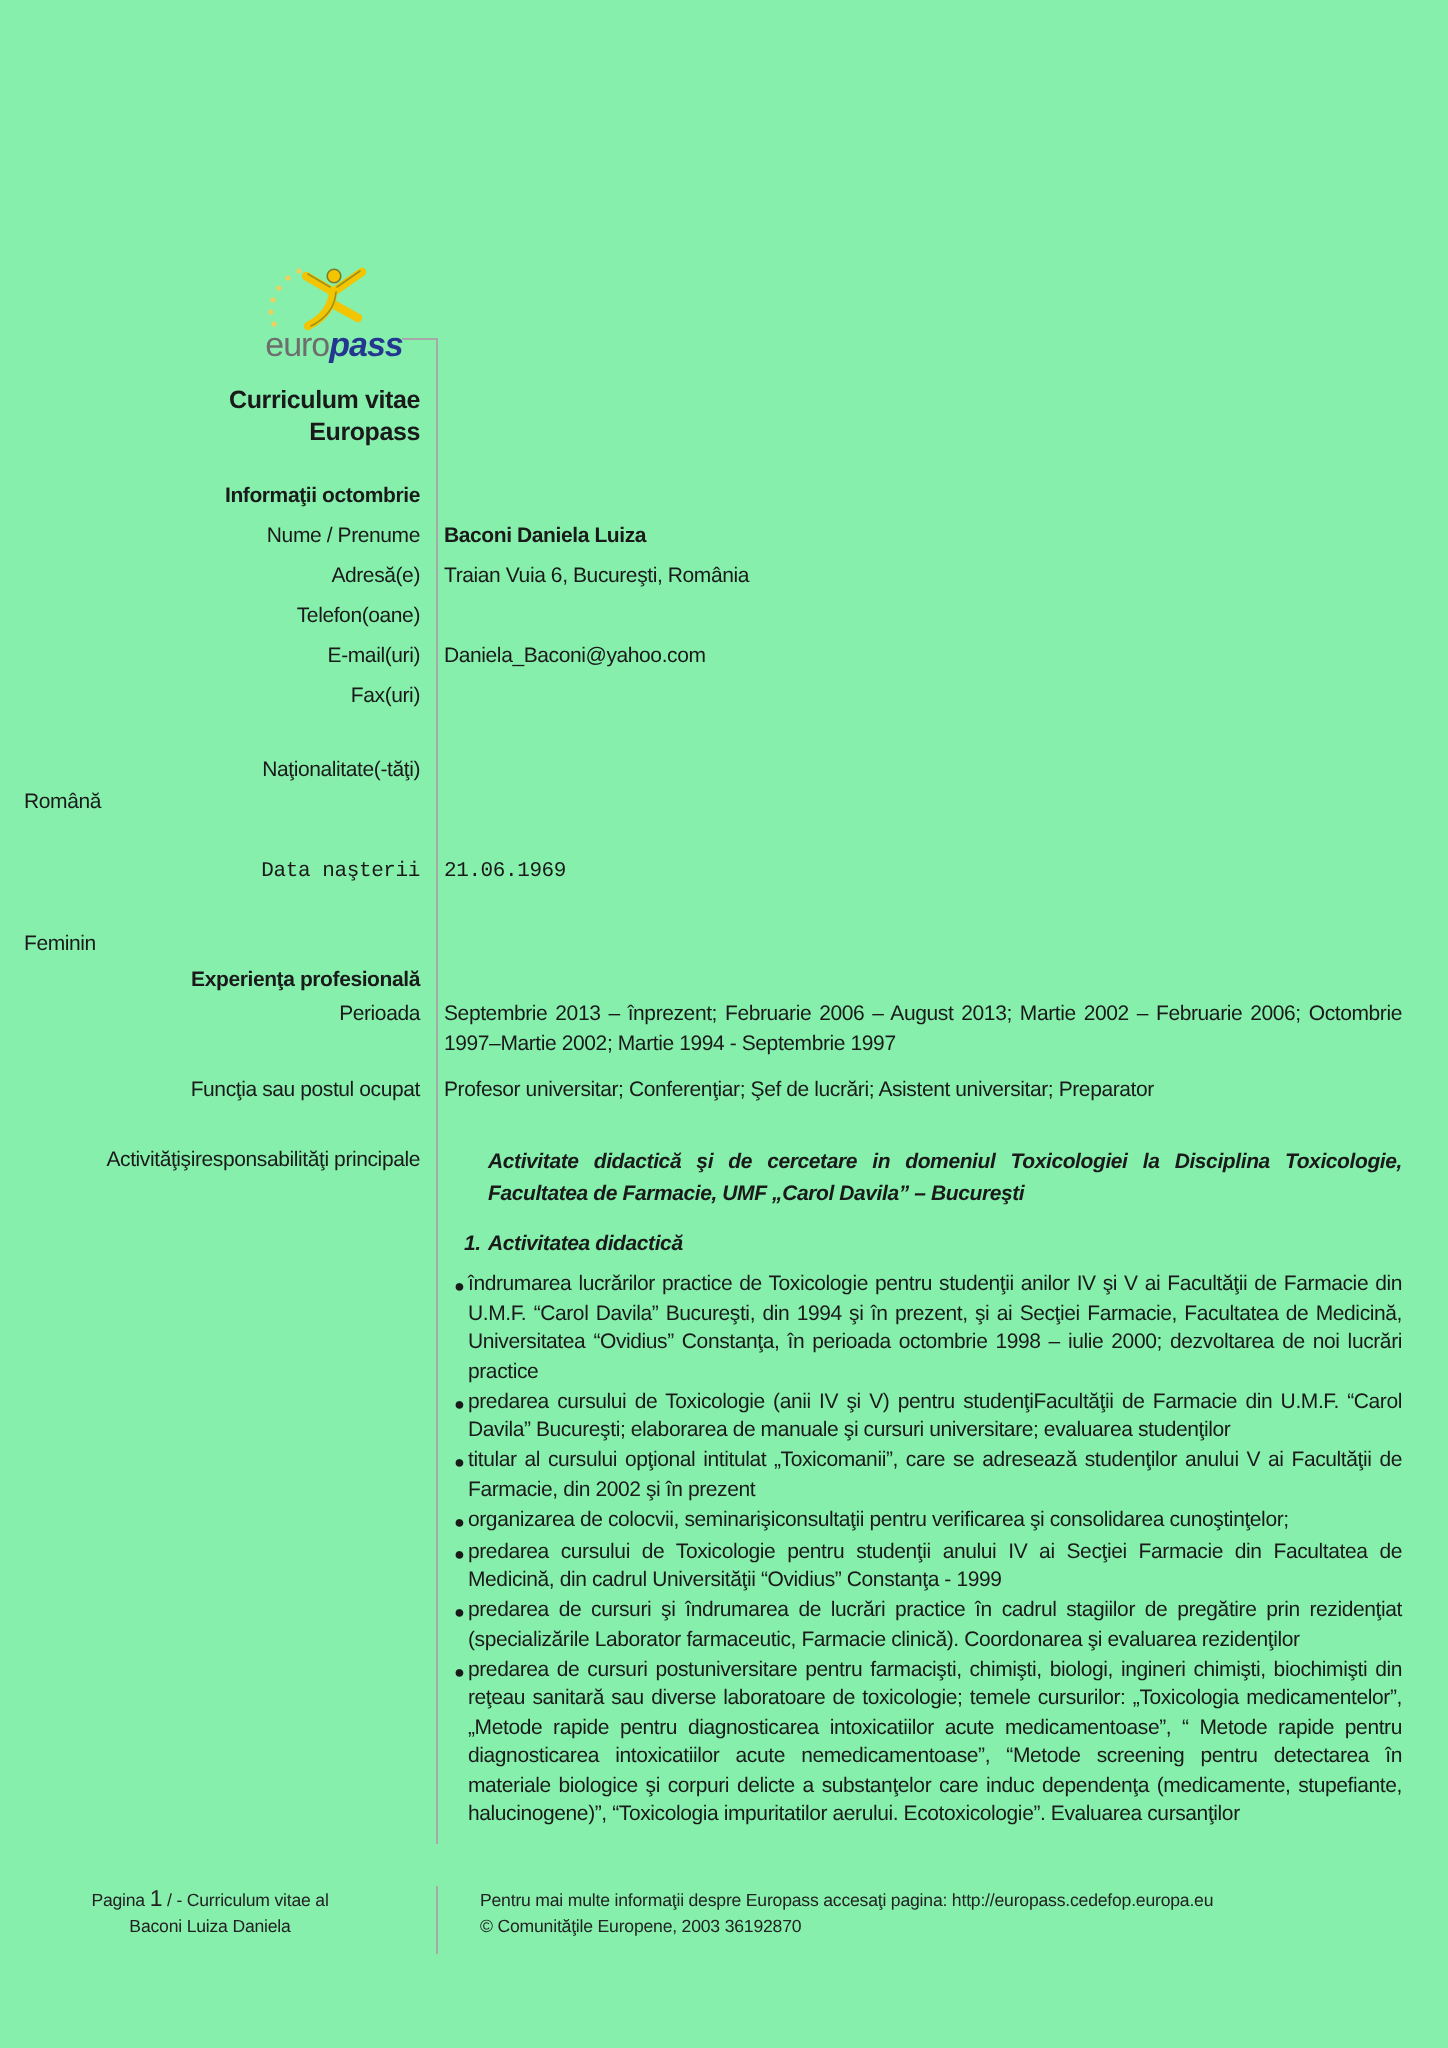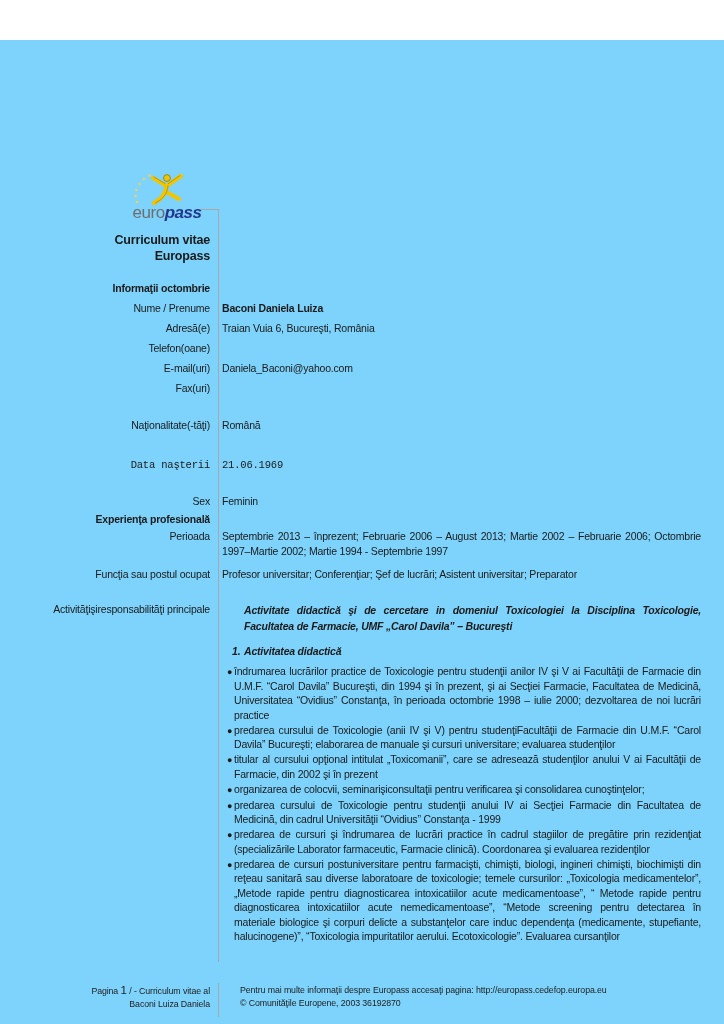--- a/index.html
+++ b/index.html
@@ -2,21 +2,21 @@
 <html><head>
 <meta charset="utf-8">
 <style>
   * { margin:0; padding:0; box-sizing:border-box; }
   html,body { background:#ffffff; }
   body {
     width:724px; height:1024px; position:relative; overflow:hidden;
     font-family:"Liberation Sans", sans-serif; color:#1a1a1a;
     font-size:10.5px; letter-spacing:-0.2px; line-height:14.5px;
   }
-  .page { position:absolute; inset:0; background:#7dd3fc;margin-top:40px; }
+  .page { position:absolute; inset:0; background:#86efac; }
 
   
   .logo { position:absolute; left:120px; top:132px; width:92px; height:52px; }
   .logo svg { position:absolute; left:14px; top:0; }
   .logo-text { position:absolute; left:2px; top:32px; width:90px; text-align:center;
     font-size:17px; line-height:18px; letter-spacing:-0.5px; }
   .logo-text .euro { color:#6e6e6e; font-weight:normal; }
   .logo-text .pass { color:#24368f; font-weight:bold; font-style:italic; }
 
   
@@ -29,34 +29,34 @@
     font-weight:bold; font-size:12.5px; line-height:16px; letter-spacing:-0.2px; }
 
   
   .content { position:absolute; left:0; top:240px; width:701px; }
   .row { display:flex; align-items:flex-start; min-height:20px; }
   .lbl { width:210px; flex:none; text-align:right; padding-top:1px; }
   .val { flex:1; margin-left:12px; padding-top:1px; }
   .bold { font-weight:bold; }
   .just { text-align:justify; }
   .mt8 { margin-top:8px; } .mt15 { margin-top:15px; } .mt16 { margin-top:16px; }
-  .mt17 { margin-top:17px; } .mt20 { margin-top:20px;font-family:Liberation Mono, monospace; }
+  .mt17 { margin-top:17px;flex-direction:column; } .mt20 { margin-top:20px;font-family:Liberation Mono, monospace; }
   .h17 { min-height:17px; } .h18 { min-height:18px; }
 
   .intro { font-weight:bold; font-style:italic; padding-left:22px; line-height:16px; }
   .sec-heading { display:flex; font-weight:bold; font-style:italic; padding-left:10px;
     margin-top:10px; min-height:15px; }
   .sec-heading .num { width:12px; flex:none; }
   .bullets { margin-top:5px; }
   .bullet { display:flex; margin-bottom:0.5px; }
   .bullet .dot { width:12px; flex:none; padding-left:5px; font-size:9px; padding-top:1px; }
   .bullet .btxt { flex:1; }
 
   
-  .footer-left { position:absolute; left:0; top:944px; width:210px; text-align:right;
+  .footer-left { position:absolute; left:0; top:944px; width:210px; text-align:center;
     font-size:8.8px; line-height:13px; letter-spacing:-0.1px; color:#222; }
   .footer-left .pgnum { font-size:11.5px; }
   .footer-right { position:absolute; left:240px; top:944px; width:470px;
     font-size:8.8px; line-height:13px; letter-spacing:-0.1px; color:#222; }
 </style>
 </head>
 <body>
 
 <div class="page">
 
@@ -132,21 +132,20 @@
       <div class="lbl">Naţionalitate(-tăţi)</div>
       <div class="val">Română</div>
     </div>
 
     <div class="row mt20">
       <div class="lbl">Data naşterii</div>
       <div class="val">21.06.1969</div>
     </div>
 
     <div class="row mt16 h18">
-      <div class="lbl">Sex</div>
       <div class="val">Feminin</div>
     </div>
 
     <div class="row h17">
       <div class="lbl bold">Experienţa profesională</div>
       <div class="val"></div>
     </div>
 
     <div class="row">
       <div class="lbl">Perioada</div>

